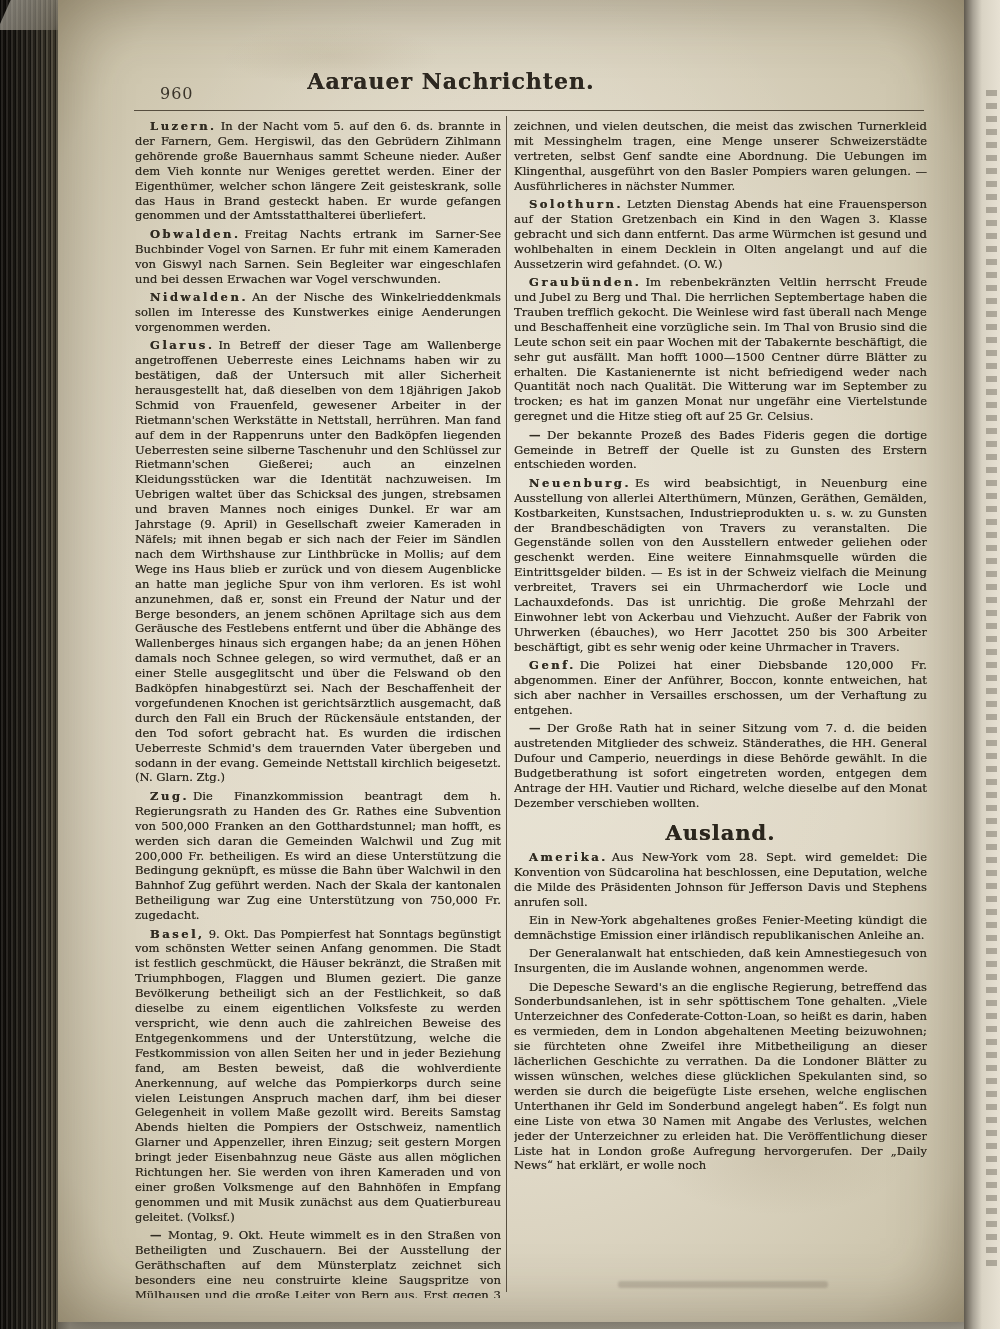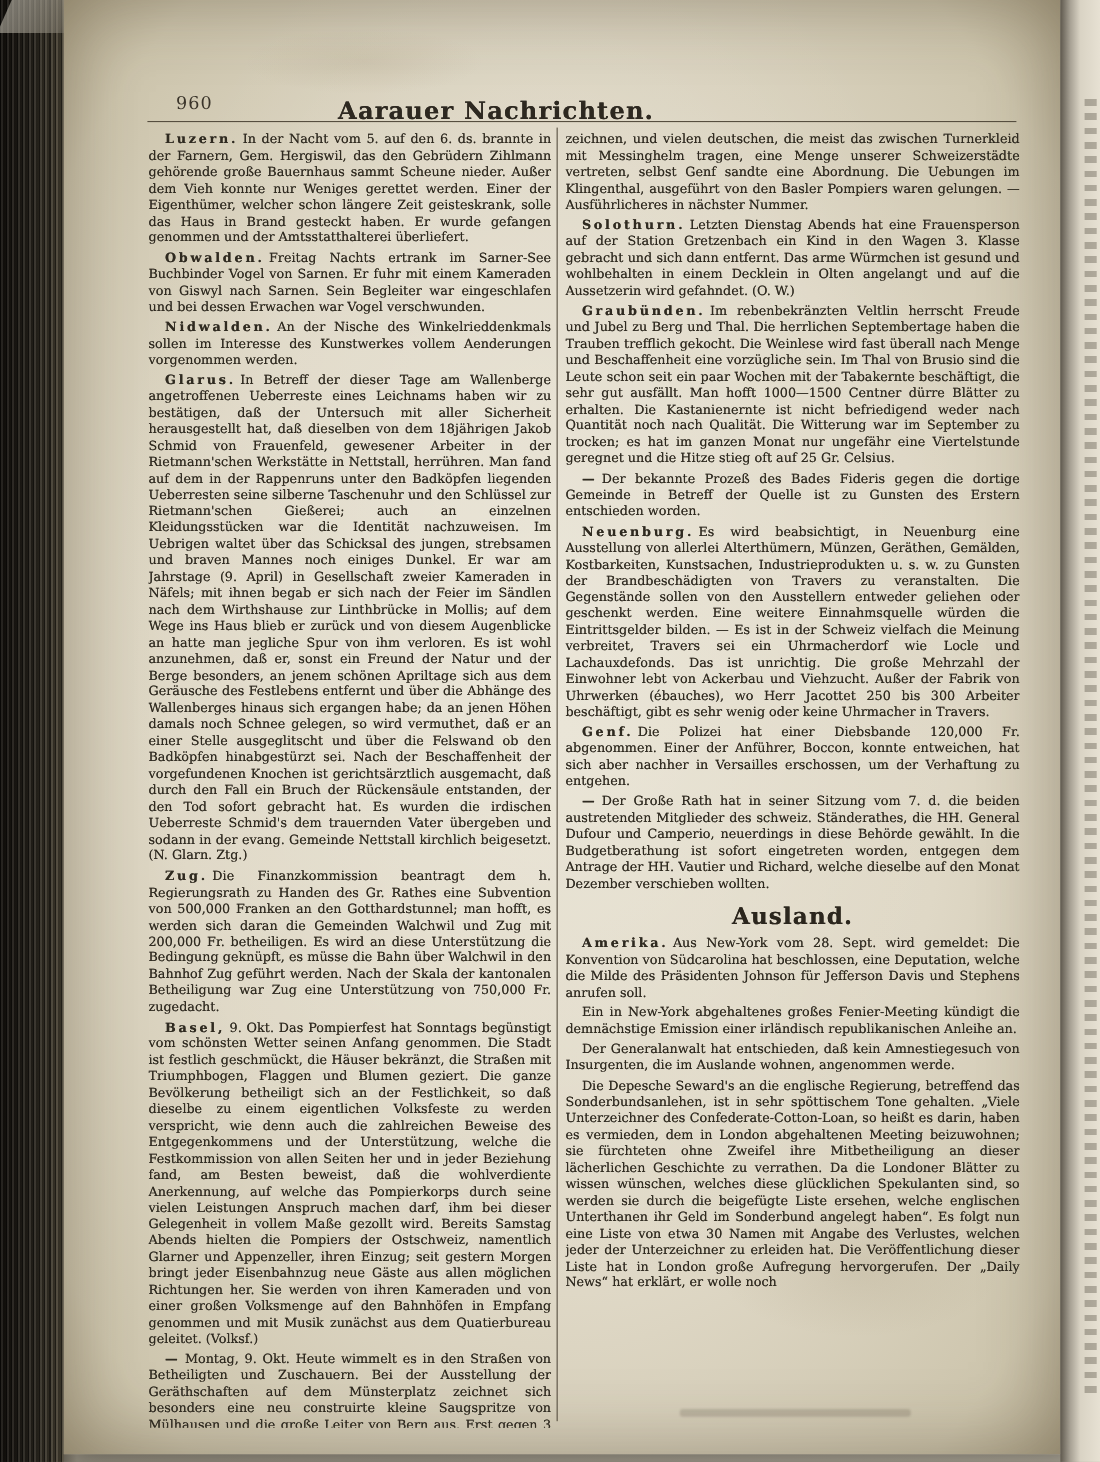--- a/index.html
+++ b/index.html
@@ -26,21 +26,21 @@
      background:
        radial-gradient(ellipse at 48% 40%, rgba(255,255,255,.22) 0%, rgba(255,255,255,0) 60%),
        radial-gradient(ellipse at 50% 50%, #e6e0cf 0%, #dfd8c6 55%, #cdc5ad 88%, #b7ad92 100%);
      box-shadow: inset 0 0 70px rgba(60,48,26,.38), 10px 0 20px rgba(0,0,0,.35);}
   .stain1{position:absolute;left:18%;top:2%;width:220px;height:60px;border-radius:50%;
      background:radial-gradient(ellipse, rgba(120,100,60,.10), transparent 70%);}
   .stain2{position:absolute;right:6%;bottom:8%;width:260px;height:120px;border-radius:50%;
      background:radial-gradient(ellipse, rgba(110,90,55,.10), transparent 70%);}
   .page-number{position:absolute;left:102px;top:84px;font-size:16px;color:#3a342a;
      letter-spacing:1px;}
-  .masthead{position:absolute;left:238px;top:88px;width:310px;text-align:center;
+  .masthead{position:absolute;left:238px;top:68px;width:310px;text-align:center;
      font-size:22px;font-weight:bold;letter-spacing:1px;color:#2d2820;
      text-shadow:0 0 .6px rgba(45,40,32,.9);}
   .head-rule{position:absolute;left:76px;right:40px;top:110px;height:0;
      border-top:1px solid #564e3f;}
   .divider{position:absolute;left:448px;top:116px;bottom:30px;width:1px;background:#564e3f;}
   .col{position:absolute;top:119px;bottom:24px;overflow:hidden;}
   .col-left{left:77px;width:366px;}
   .col-right{left:456px;width:413px;}
   .col p{margin:3.5px 0 0;text-indent:15px;text-align:justify;
      font-size:11.6px;line-height:14.9px;color:#2f2a20;
@@ -72,21 +72,21 @@
     <div class="divider"></div>
 
     <div class="col col-left">
       <p>
         <span class="lead">Luzern.</span><span>In der Nacht vom 5. auf den 6. ds. brannte in der Farnern, Gem. Hergiswil, das den Gebrüdern Zihlmann gehörende große Bauernhaus sammt Scheune nieder. Außer dem Vieh konnte nur Weniges gerettet werden. Einer der Eigenthümer, welcher schon längere Zeit geisteskrank, solle das Haus in Brand gesteckt haben. Er wurde gefangen genommen und der Amtsstatthalterei überliefert.</span>
       </p>
       <p>
         <span class="lead">Obwalden.</span><span>Freitag Nachts ertrank im Sarner-See Buchbinder Vogel von Sarnen. Er fuhr mit einem Kameraden von Giswyl nach Sarnen. Sein Begleiter war eingeschlafen und bei dessen Erwachen war Vogel verschwunden.</span>
       </p>
       <p>
-        <span class="lead">Nidwalden.</span><span>An der Nische des Winkelrieddenkmals sollen im Interesse des Kunstwerkes vollem Aenderungen vorgenommen werden.</span>
+        <span class="lead">Nidwalden.</span><span>An der Nische des Winkelrieddenkmals sollen im Interesse des Kunstwerkes einige Aenderungen vorgenommen werden.</span>
       </p>
       <p>
         <span class="lead">Glarus.</span><span>In Betreff der dieser Tage am Wallenberge angetroffenen Ueberreste eines Leichnams haben wir zu bestätigen, daß der Untersuch mit aller Sicherheit herausgestellt hat, daß dieselben von dem 18jährigen Jakob Schmid von Frauenfeld, gewesener Arbeiter in der Rietmann'schen Werkstätte in Nettstall, herrühren. Man fand auf dem in der Rappenruns unter den Badköpfen liegenden Ueberresten seine silberne Taschenuhr und den Schlüssel zur Rietmann'schen Gießerei; auch an einzelnen Kleidungsstücken war die Identität nachzuweisen. Im Uebrigen waltet über das Schicksal des jungen, strebsamen und braven Mannes noch einiges Dunkel. Er war am Jahrstage (9. April) in Gesellschaft zweier Kameraden in Näfels; mit ihnen begab er sich nach der Feier im Sändlen nach dem Wirthshause zur Linthbrücke in Mollis; auf dem Wege ins Haus blieb er zurück und von diesem Augenblicke an hatte man jegliche Spur von ihm verloren. Es ist wohl anzunehmen, daß er, sonst ein Freund der Natur und der Berge besonders, an jenem schönen Apriltage sich aus dem Geräusche des Festlebens entfernt und über die Abhänge des Wallenberges hinaus sich ergangen habe; da an jenen Höhen damals noch Schnee gelegen, so wird vermuthet, daß er an einer Stelle ausgeglitscht und über die Felswand ob den Badköpfen hinabgestürzt sei. Nach der Beschaffenheit der vorgefundenen Knochen ist gerichtsärztlich ausgemacht, daß durch den Fall ein Bruch der Rückensäule entstanden, der den Tod sofort gebracht hat. Es wurden die irdischen Ueberreste Schmid's dem trauernden Vater übergeben und sodann in der evang. Gemeinde Nettstall kirchlich beigesetzt. (N. Glarn. Ztg.)</span>
       </p>
       <p>
         <span class="lead">Zug.</span><span>Die Finanzkommission beantragt dem h. Regierungsrath zu Handen des Gr. Rathes eine Subvention von 500,000 Franken an den Gotthardstunnel; man hofft, es werden sich daran die Gemeinden Walchwil und Zug mit 200,000 Fr. betheiligen. Es wird an diese Unterstützung die Bedingung geknüpft, es müsse die Bahn über Walchwil in den Bahnhof Zug geführt werden. Nach der Skala der kantonalen Betheiligung war Zug eine Unterstützung von 750,000 Fr. zugedacht.</span>
       </p>
       <p>
         <span class="lead">Basel,</span><span>9. Okt. Das Pompierfest hat Sonntags begünstigt vom schönsten Wetter seinen Anfang genommen. Die Stadt ist festlich geschmückt, die Häuser bekränzt, die Straßen mit Triumphbogen, Flaggen und Blumen geziert. Die ganze Bevölkerung betheiligt sich an der Festlichkeit, so daß dieselbe zu einem eigentlichen Volksfeste zu werden verspricht, wie denn auch die zahlreichen Beweise des Entgegenkommens und der Unterstützung, welche die Festkommission von allen Seiten her und in jeder Beziehung fand, am Besten beweist, daß die wohlverdiente Anerkennung, auf welche das Pompierkorps durch seine vielen Leistungen Anspruch machen darf, ihm bei dieser Gelegenheit in vollem Maße gezollt wird. Bereits Samstag Abends hielten die Pompiers der Ostschweiz, namentlich Glarner und Appenzeller, ihren Einzug; seit gestern Morgen bringt jeder Eisenbahnzug neue Gäste aus allen möglichen Richtungen her. Sie werden von ihren Kameraden und von einer großen Volksmenge auf den Bahnhöfen in Empfang genommen und mit Musik zunächst aus dem Quatierbureau geleitet. (Volksf.)</span>
       </p>

